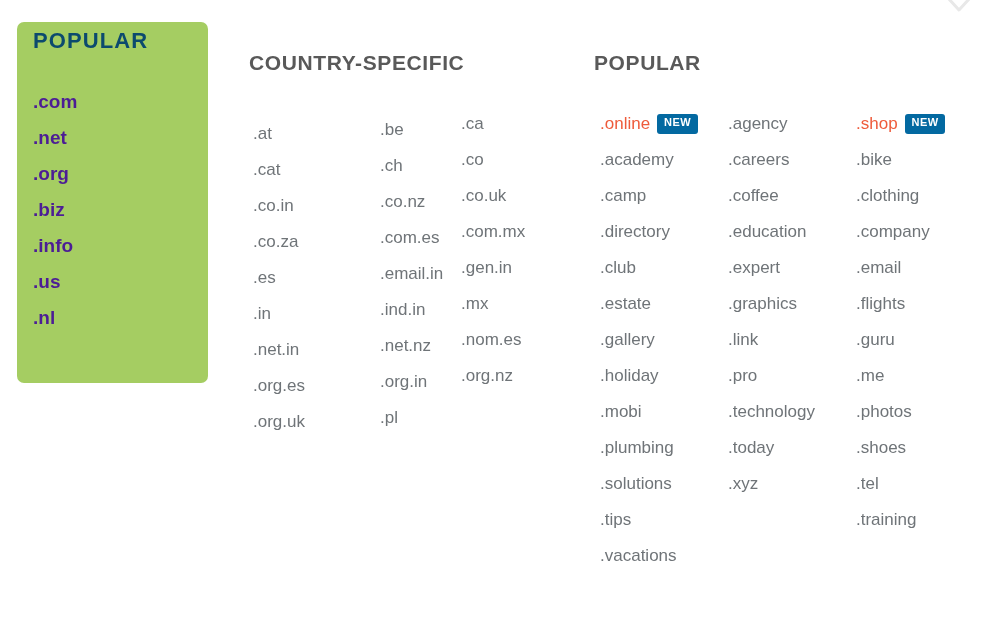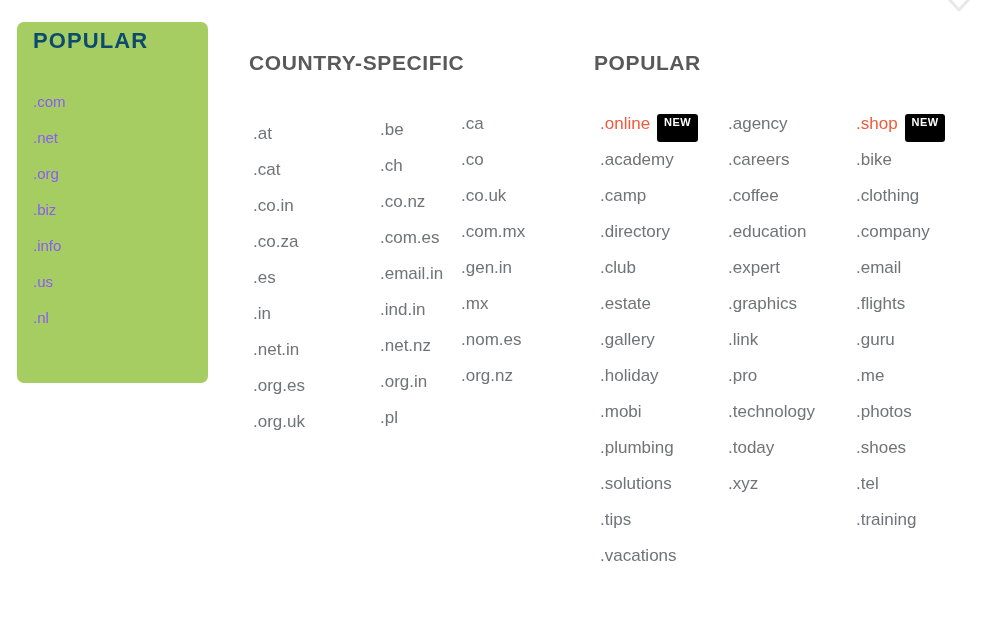--- a/index.html
+++ b/index.html
@@ -36,23 +36,23 @@
     color:#0c4a6e;
   }
   .popular-list{
     position:absolute;
     left:33px; top:84px;
     list-style:none;
   }
   .popular-list li{
     height:36px;
     line-height:36px;
-    font-size:15px;
-    font-weight:normal;
-    color:#8b5cf6;
+    font-size:19px;
+    font-weight:bold;
+    color:#4c1d95;
     white-space:nowrap;
   }
 
   
   .section-head{
     position:absolute;
     font-size:21px;
     font-weight:bold;
     letter-spacing:0.6px;
     color:#595959;
@@ -84,22 +84,22 @@
   #g-col-1{ left:728px; top:106px; }
   #g-col-2{ left:856px; top:106px; }
 
   
   .tld-col li.is-new{ color:#ee5b3b; }
   .tld-col li.is-new .tld-label{ color:#ee5b3b; }
 
   .new-badge{
     display:inline-block;
     margin-left:7px;
-    padding:1px 7px 12px 7px;
-    background:#000000;
+    padding:1px 7px 4px 7px;
+    background:#0369a1;
     color:#ffffff;
     font-size:11px;
     font-weight:bold;
     letter-spacing:0.4px;
     line-height:15px;
     border-radius:3px;
     vertical-align:3px;
   }
 </style>
 </head>

